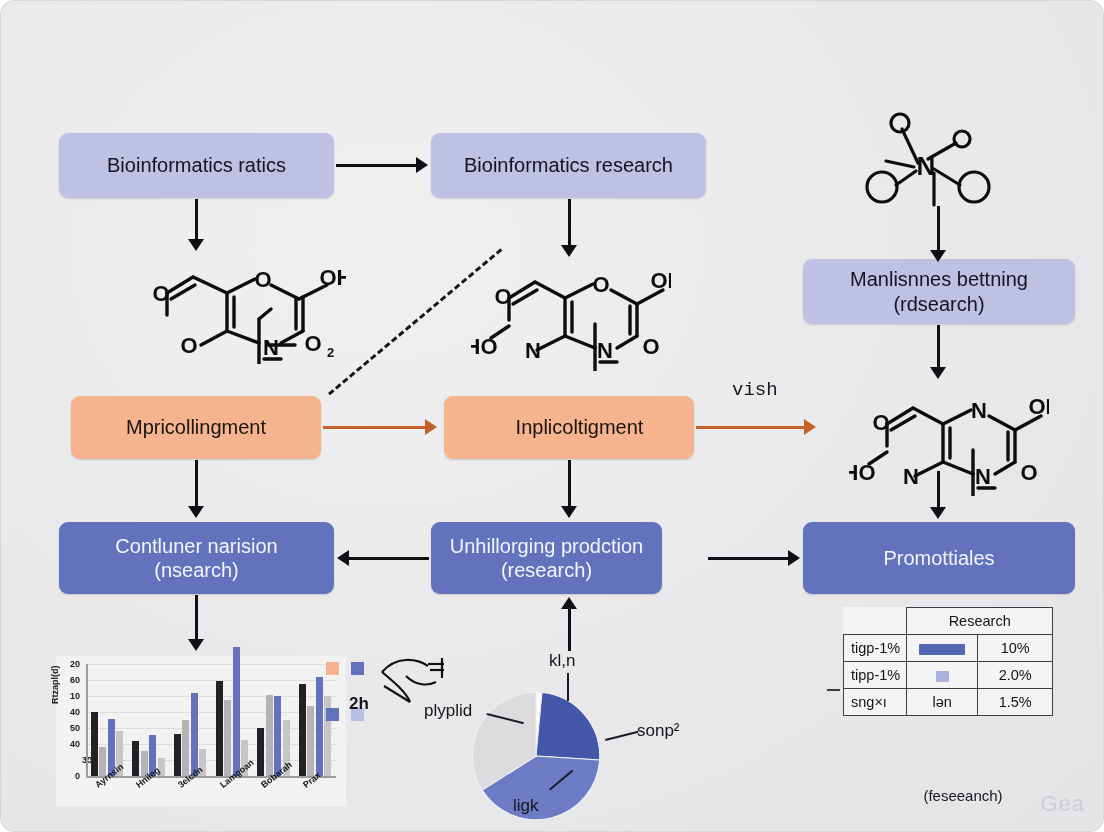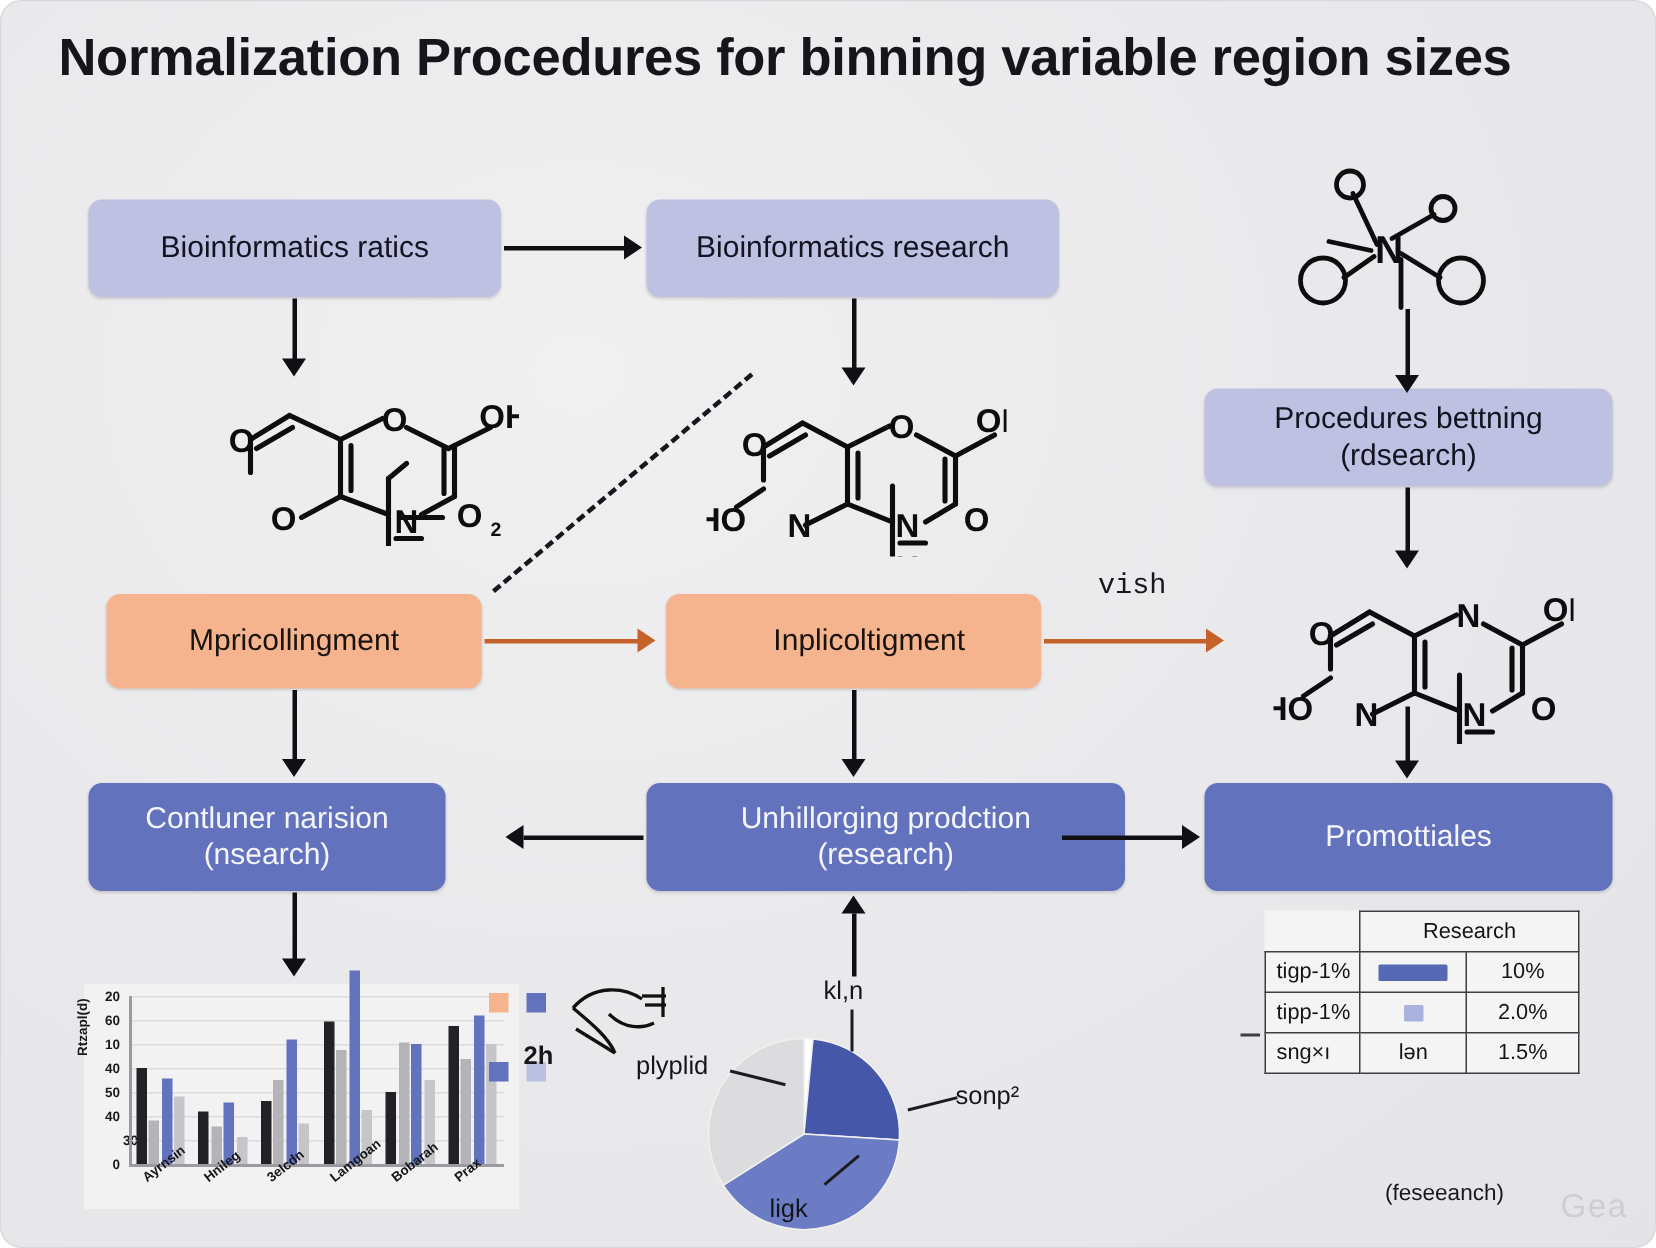--- a/index.html
+++ b/index.html
@@ -112,49 +112,48 @@
   .watermark{
     position:absolute;right:18px;bottom:14px;font-size:22px;color:rgba(150,155,175,.30);
     letter-spacing:1px;user-select:none;
   }
 </style>
 </head>
 <body>
 
 <div id="canvas">
 
-  <div class="page-title">Normalization Procedures for binning variable region sizes</div>
 
   <div class="node purple" style="left:58px;top:132px;width:275px;height:65px;">
     <span>Bioinformatics ratics</span>
   </div>
 
   <div class="node purple" style="left:430px;top:132px;width:275px;height:65px;">
     <span>Bioinformatics research</span>
   </div>
 
   <div class="node purple" style="left:802px;top:258px;width:272px;height:65px;flex-direction:column;">
-    <span>Procedures bettning</span>
+    <span>Manlisnnes bettning</span>
     <span>(rdsearch)</span>
   </div>
 
   <div class="node orange" style="left:70px;top:395px;width:250px;height:63px;">
     <span>Mpricollingment</span>
   </div>
 
   <div class="node orange" style="left:443px;top:395px;width:250px;height:63px;padding-left:21px;">
     <span>Inplicoltigment</span>
   </div>
 
-  <div class="node blue" style="left:58px;top:521px;width:238px;height:72px;flex-direction:column;">
+  <div class="node blue" style="left:58px;top:521px;width:275px;height:72px;flex-direction:column;">
     <span>Contluner narision</span>
     <span>(nsearch)</span>
   </div>
 
-  <div class="node blue" style="left:430px;top:521px;width:319px;height:72px;flex-direction:column;">
+  <div class="node blue" style="left:430px;top:521px;width:231px;height:72px;flex-direction:column;">
     <span>Unhillorging prodction</span>
     <span>(research)</span>
   </div>
 
   <div class="node blue" style="left:802px;top:521px;width:272px;height:72px;">
     <span>Promottiales</span>
   </div>
 
   <div class="conn h-line" style="left:335px;top:163px;width:82px;"></div>
   <div class="arrow-r" style="left:415px;top:156px;"></div>

